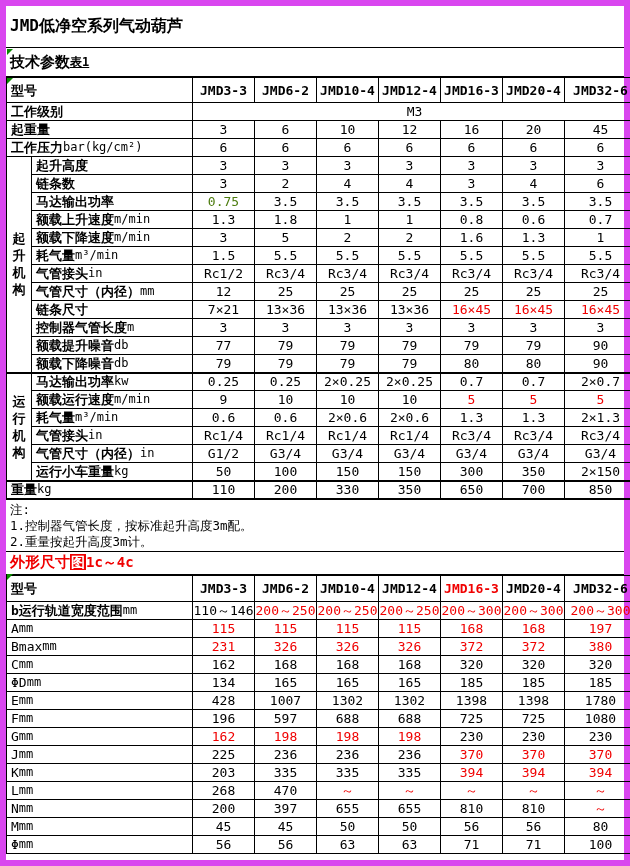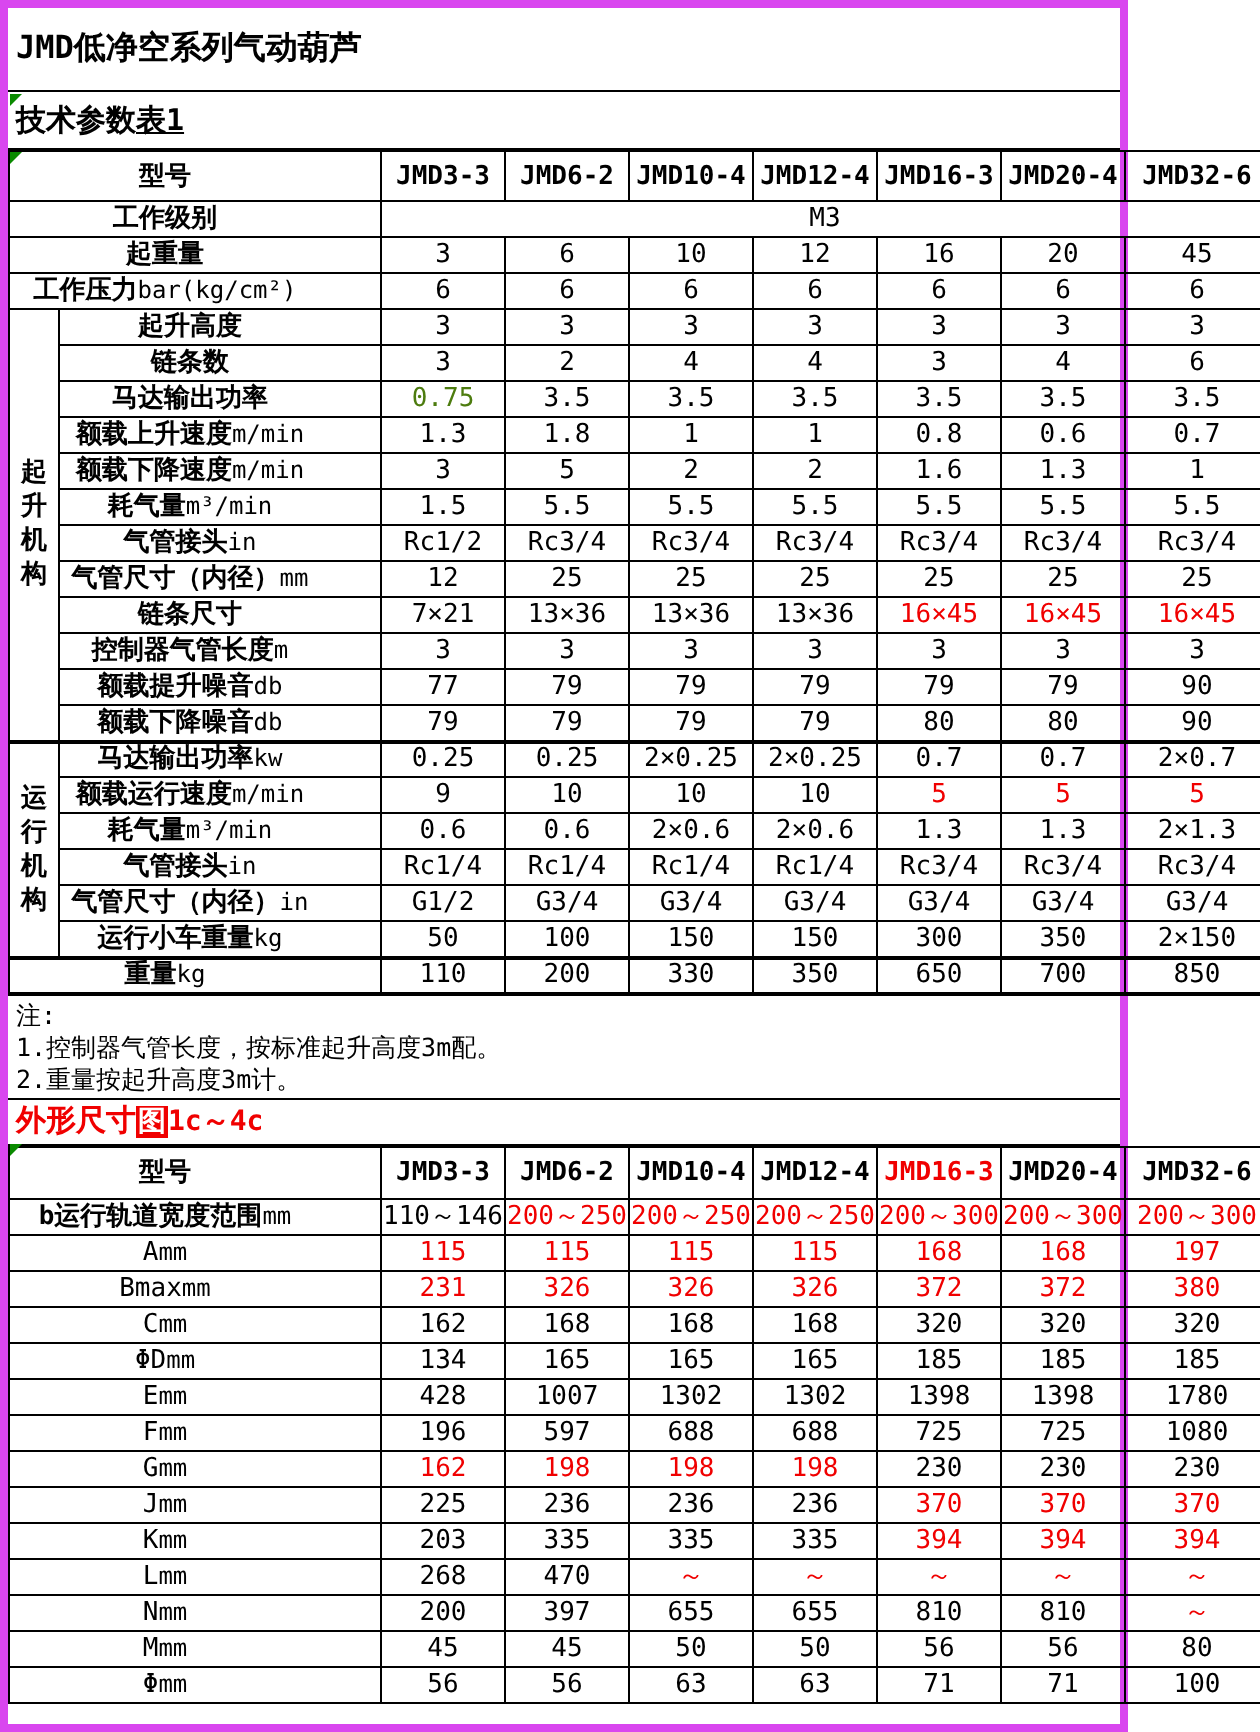--- a/index.html
+++ b/index.html
@@ -2,43 +2,43 @@
 <html><head>
 <meta charset="utf-8">
 <style>
   * { box-sizing: border-box; margin: 0; padding: 0; }
   html,body { background:#fff; }
   body {
     width:630px; height:866px; overflow:hidden;
     font-family:"DejaVu Sans Mono", monospace;
     color:#000;
   }
-  .sheet { position:relative; width:564px; height:866px; border:4px solid #d946ef; background:#fff; }
+  .sheet { position:relative; width:630px; height:866px; border:6px solid #d946ef; background:#fff; }
 
   .title-bar { height:42px; border-bottom:1px solid #000; padding:10px 0 0 4px; }
   .title-bar .t { font-size:16px; font-weight:bold; }
 
   .sec-head { display:flex; align-items:center;
               border-bottom:1px solid #000; padding:0 6px 0 4px; }
   .sec-head.tech { height:29px; }
   .sec-head.dims { height:23px; }
   .sec-title { font-size:15px; font-weight:bold; }
-  .sec-tag { font-size:15px; font-weight:bold;text-decoration:underline; }
+  .sec-tag { font-size:12px; font-weight:bold;text-decoration:underline; }
   .red { color:#f00000; }
   .figtag { font-size:14px; font-weight:bold; color:#f00000; }
   .figtag .hi { background:#f00000; color:#fff; padding:0 1px; }
 
   table { border-collapse:collapse; table-layout:fixed; width:630px; }
   td { border:1px solid #000; height:18px; line-height:15px; font-size:13px;
        text-align:center; padding:0; overflow:hidden; white-space:nowrap; }
   tr.hdrrow td { font-weight:bold; }
   #tech-table tr.hdrrow td { height:25px; }
   #dims-table tr.hdrrow td { height:26px; }
   td.lbl { text-align:left; }
-  .lblwrap { display:flex; justify-content:center; align-items:center;
+  .lblwrap { display:flex; justify-content:flex-start; align-items:center;
              padding-left:4px; padding-right:34px; }
   .lblwrap .u { font-size:12px; font-weight:normal; }
   .cjk { font-weight:bold; }
   td.grp { text-align:center; vertical-align:middle; font-weight:bold; font-size:13px; padding:0; }
   .vchars { display:flex; flex-direction:column; align-items:center; justify-content:center; line-height:17px; }
   tr.sep td { border-top:2px solid #000; }
   #tech-table tr:last-child td { border-bottom:2px solid #000; }
 
   .notes { height:52px; border-bottom:1px solid #000; padding:2px 0 0 4px;
            font-size:12.5px; line-height:16px; }

